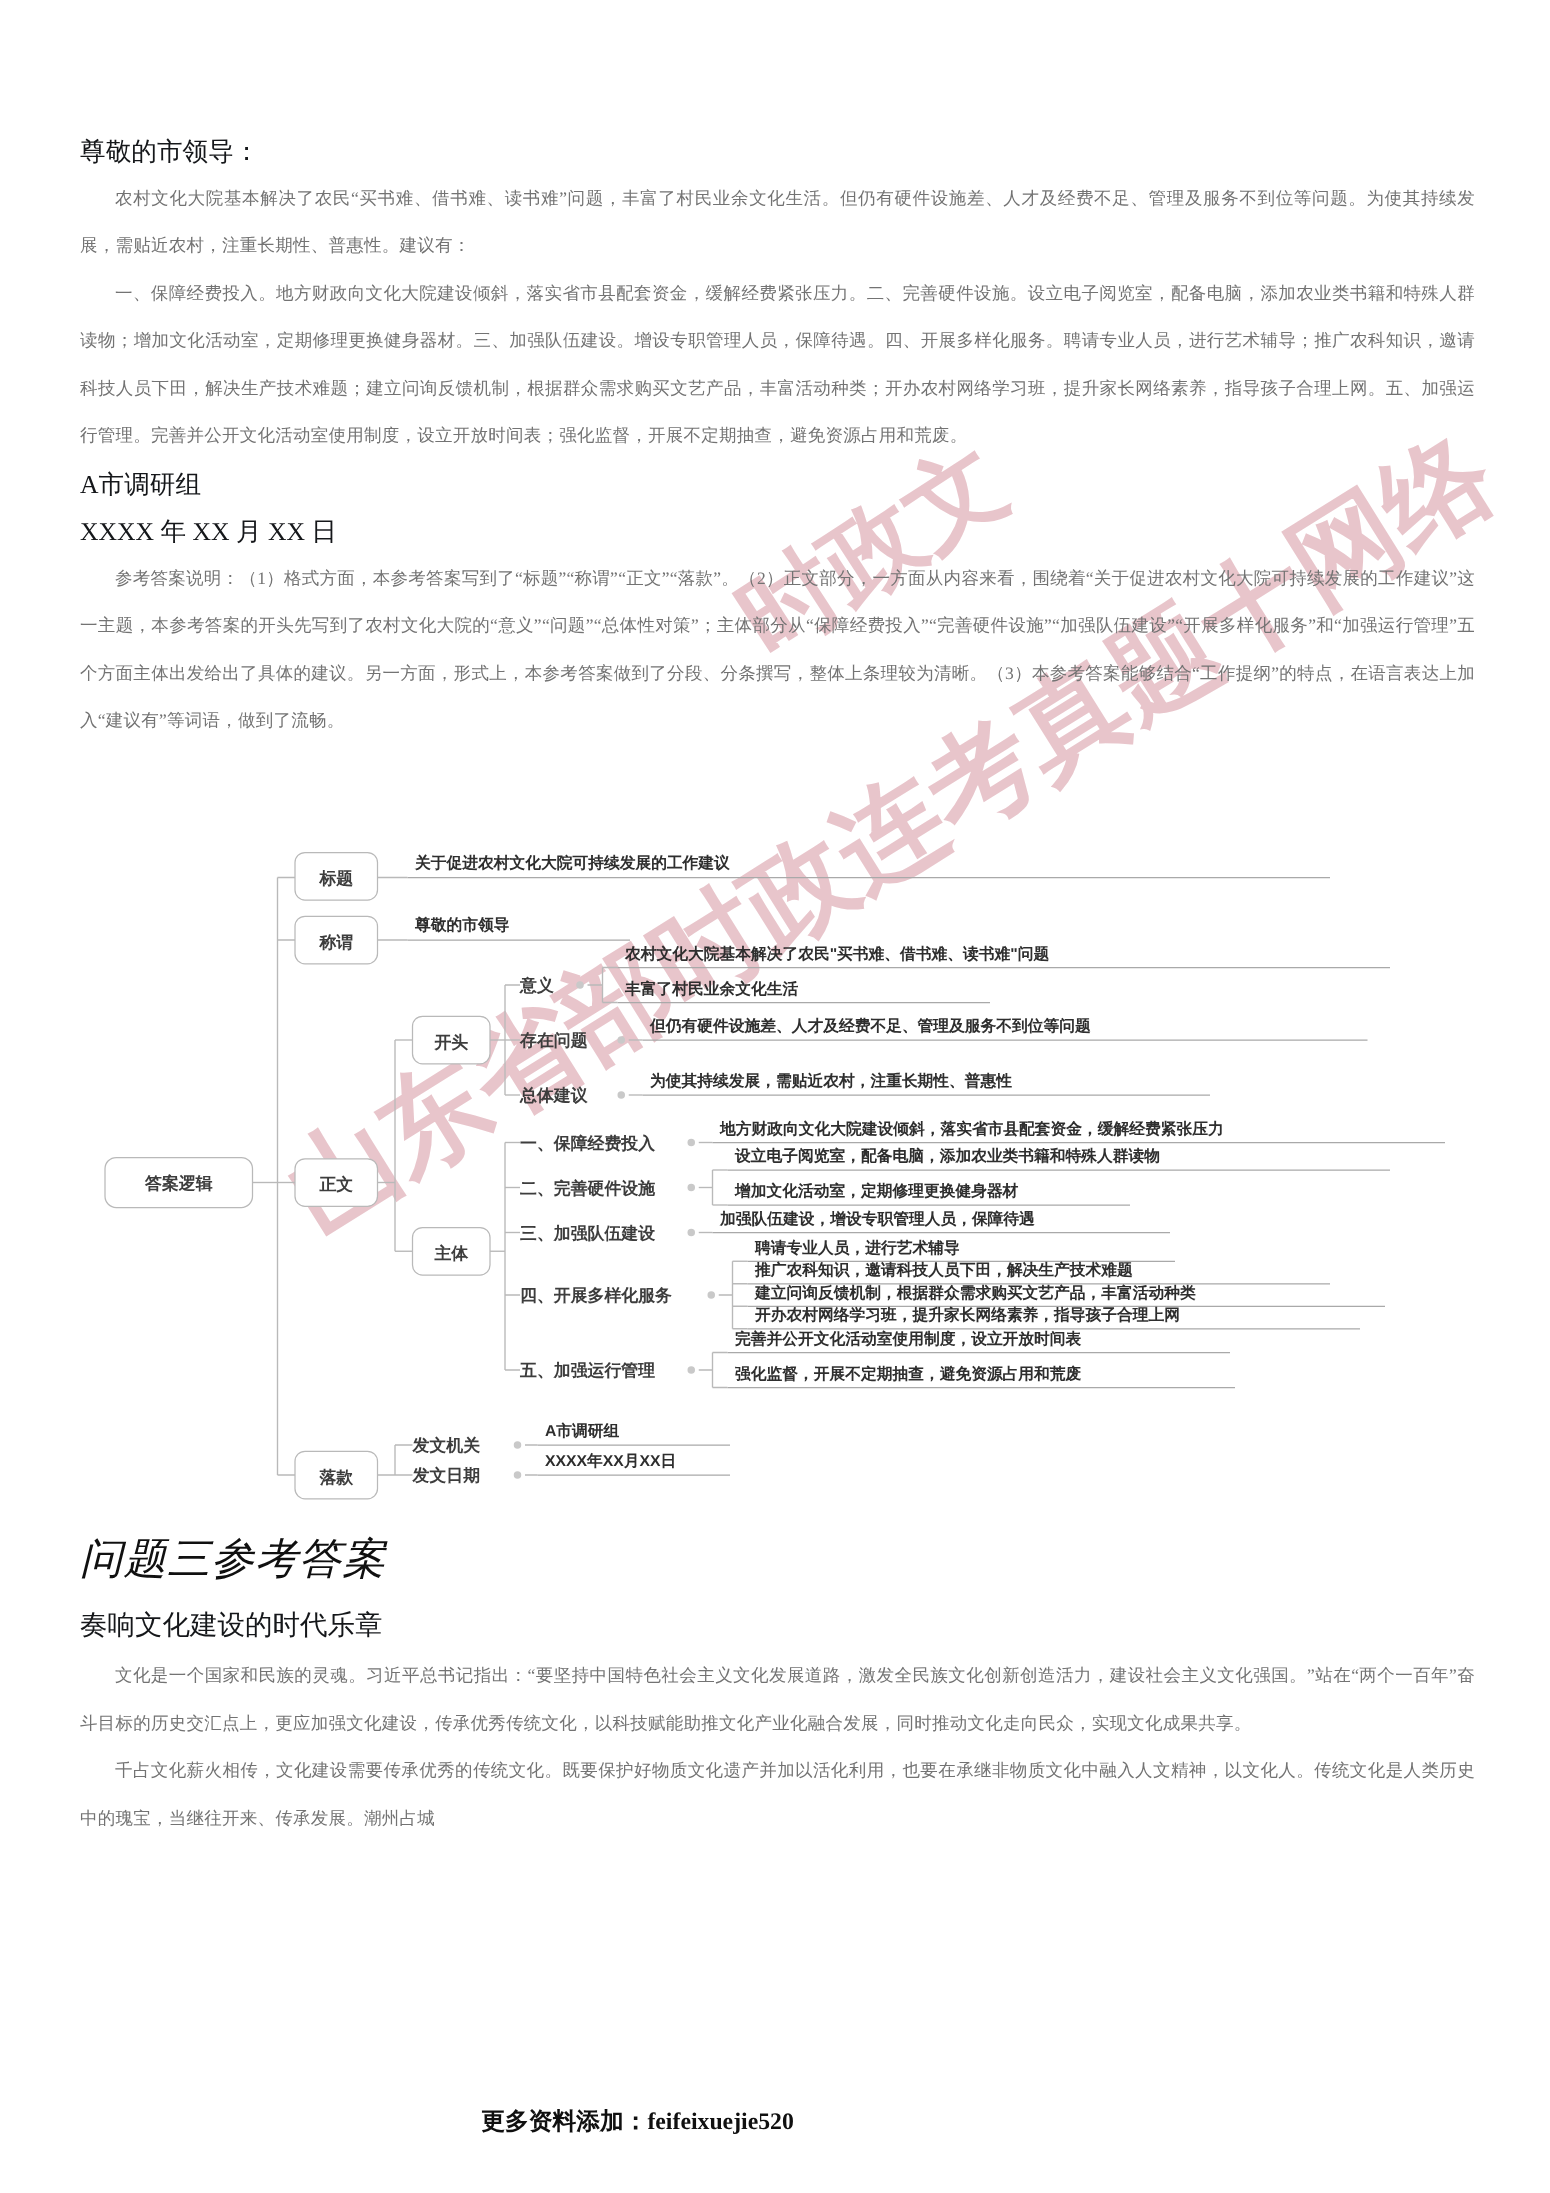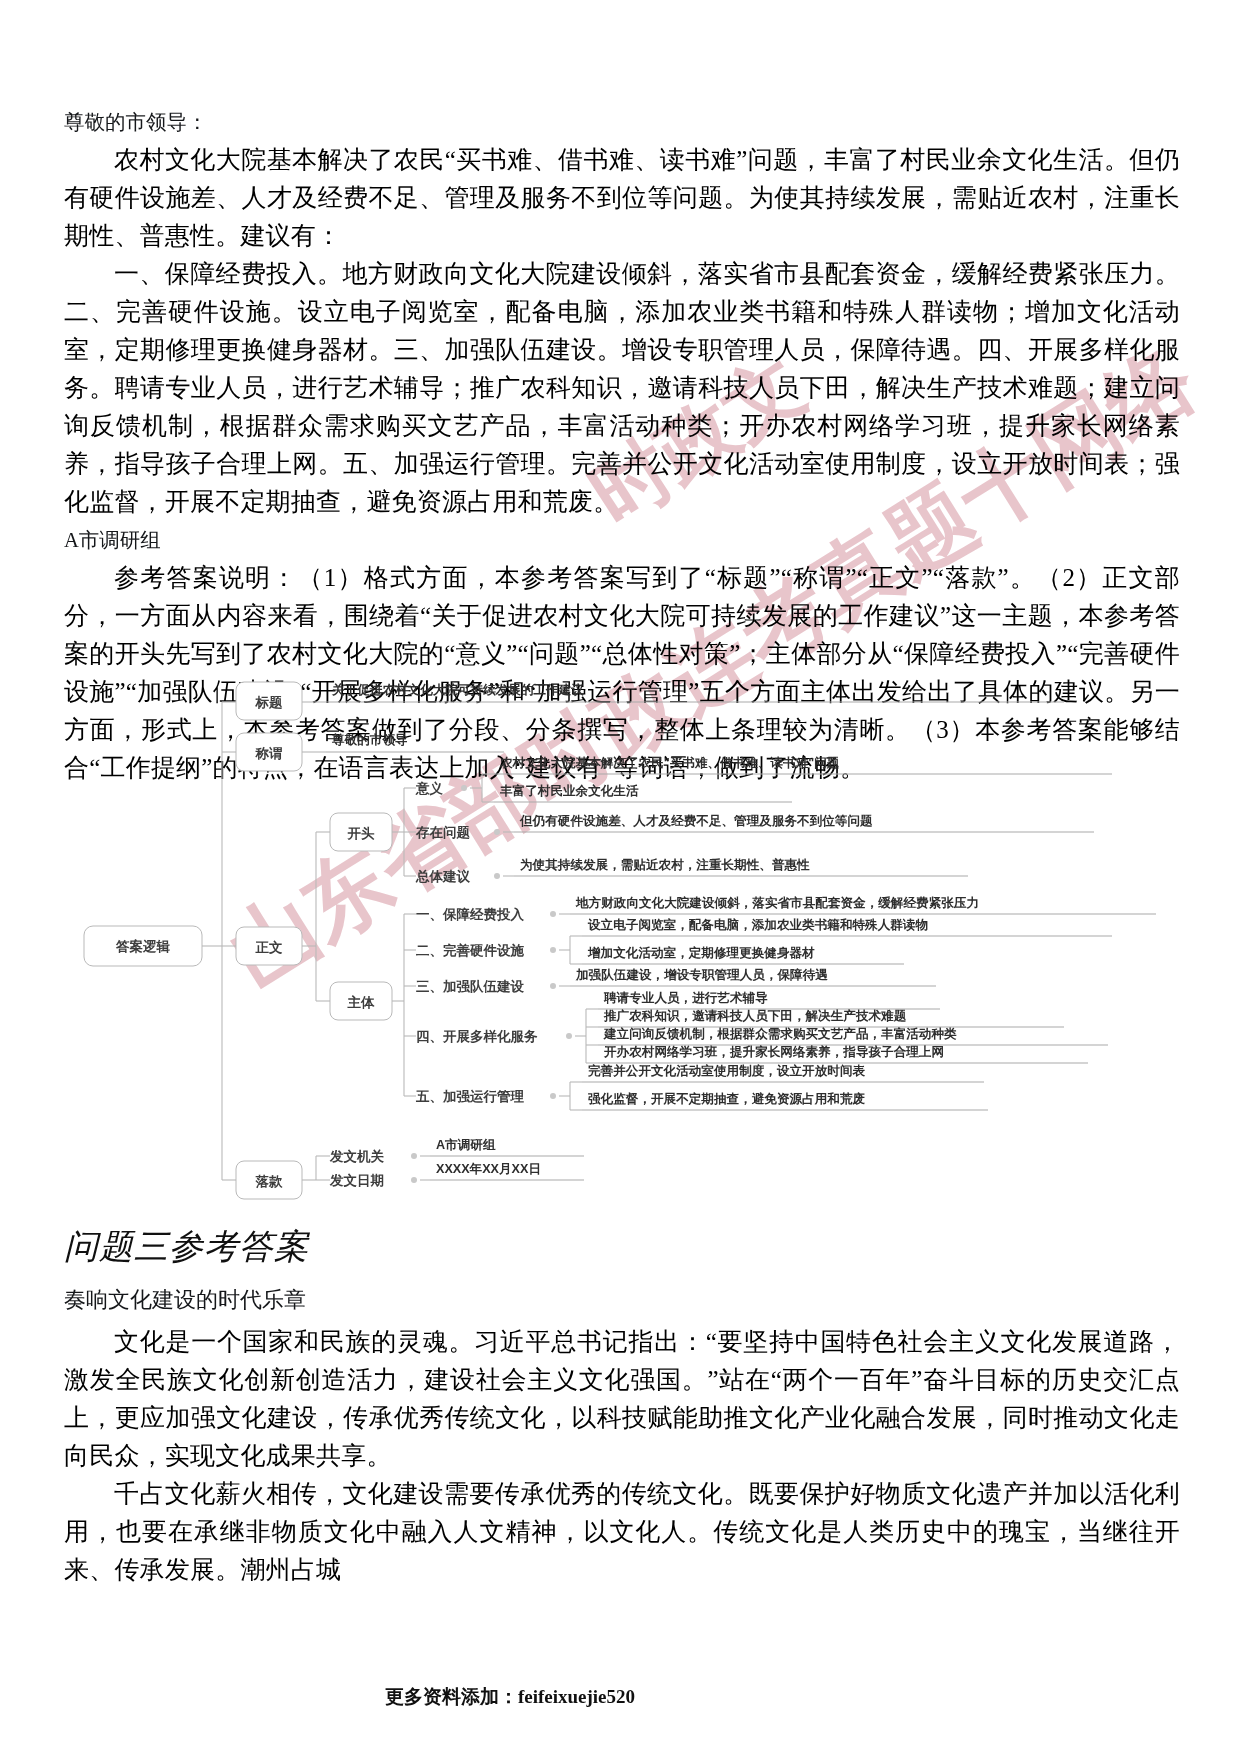--- a/index.html
+++ b/index.html
@@ -23,27 +23,27 @@
     box-sizing: border-box;
   }
   .doc {
     position: absolute;
     left: 64px;
     top: 55px;
     width: 1116px;
     margin-top: 48px;
   }
   p.body-text {
-    font-size: 25px;
+    font-size: 14px;
     line-height: 38px;
     margin: 0 0 0 0;
     text-align: justify;
     text-justify: inter-ideograph;
     letter-spacing: 0.2px;
-    color: #000000;
+    color: #737373;
   }
   p.indent { text-indent: 2em; }
   .sign-line {
     font-size: 20.5px;
     line-height: 38px;
     margin: 0;
     color: #15171a;
   }
 
   
@@ -152,20 +152,21 @@
 <div class="page">
 
   <div class="watermark wm1">山东省部时政连考真题十网络</div>
   <div class="watermark wm2">时政文</div>
 
   <div class="doc">
     <p class="sign-line">尊敬的市领导：</p>
     <p class="body-text indent">农村文化大院基本解决了农民“买书难、借书难、读书难”问题，丰富了村民业余文化生活。但仍有硬件设施差、人才及经费不足、管理及服务不到位等问题。为使其持续发展，需贴近农村，注重长期性、普惠性。建议有：</p>
     <p class="body-text indent">一、保障经费投入。地方财政向文化大院建设倾斜，落实省市县配套资金，缓解经费紧张压力。二、完善硬件设施。设立电子阅览室，配备电脑，添加农业类书籍和特殊人群读物；增加文化活动室，定期修理更换健身器材。三、加强队伍建设。增设专职管理人员，保障待遇。四、开展多样化服务。聘请专业人员，进行艺术辅导；推广农科知识，邀请科技人员下田，解决生产技术难题；建立问询反馈机制，根据群众需求购买文艺产品，丰富活动种类；开办农村网络学习班，提升家长网络素养，指导孩子合理上网。五、加强运行管理。完善并公开文化活动室使用制度，设立开放时间表；强化监督，开展不定期抽查，避免资源占用和荒废。</p>
     <p class="sign-line">A市调研组</p>
+    <p class="sign-line">XXXX 年 XX 月 XX 日</p>
     <p class="body-text indent">参考答案说明：（1）格式方面，本参考答案写到了“标题”“称谓”“正文”“落款”。（2）正文部分，一方面从内容来看，围绕着“关于促进农村文化大院可持续发展的工作建议”这一主题，本参考答案的开头先写到了农村文化大院的“意义”“问题”“总体性对策”；主体部分从“保障经费投入”“完善硬件设施”“加强队伍建设”“开展多样化服务”和“加强运行管理”五个方面主体出发给出了具体的建议。另一方面，形式上，本参考答案做到了分段、分条撰写，整体上条理较为清晰。（3）本参考答案能够结合“工作提纲”的特点，在语言表达上加入“建议有”等词语，做到了流畅。</p>
   </div>
 
   <div class="mindmap">
     <svg width="1116" height="545" viewBox="0 0 1116 545" xmlns="http://www.w3.org/2000/svg">
 
       <g>
         <rect class="mm-box" x="20" y="258" width="118" height="40" rx="9"></rect>
         <text class="mm-label" x="79" y="283" text-anchor="middle">答案逻辑</text>
       </g>

